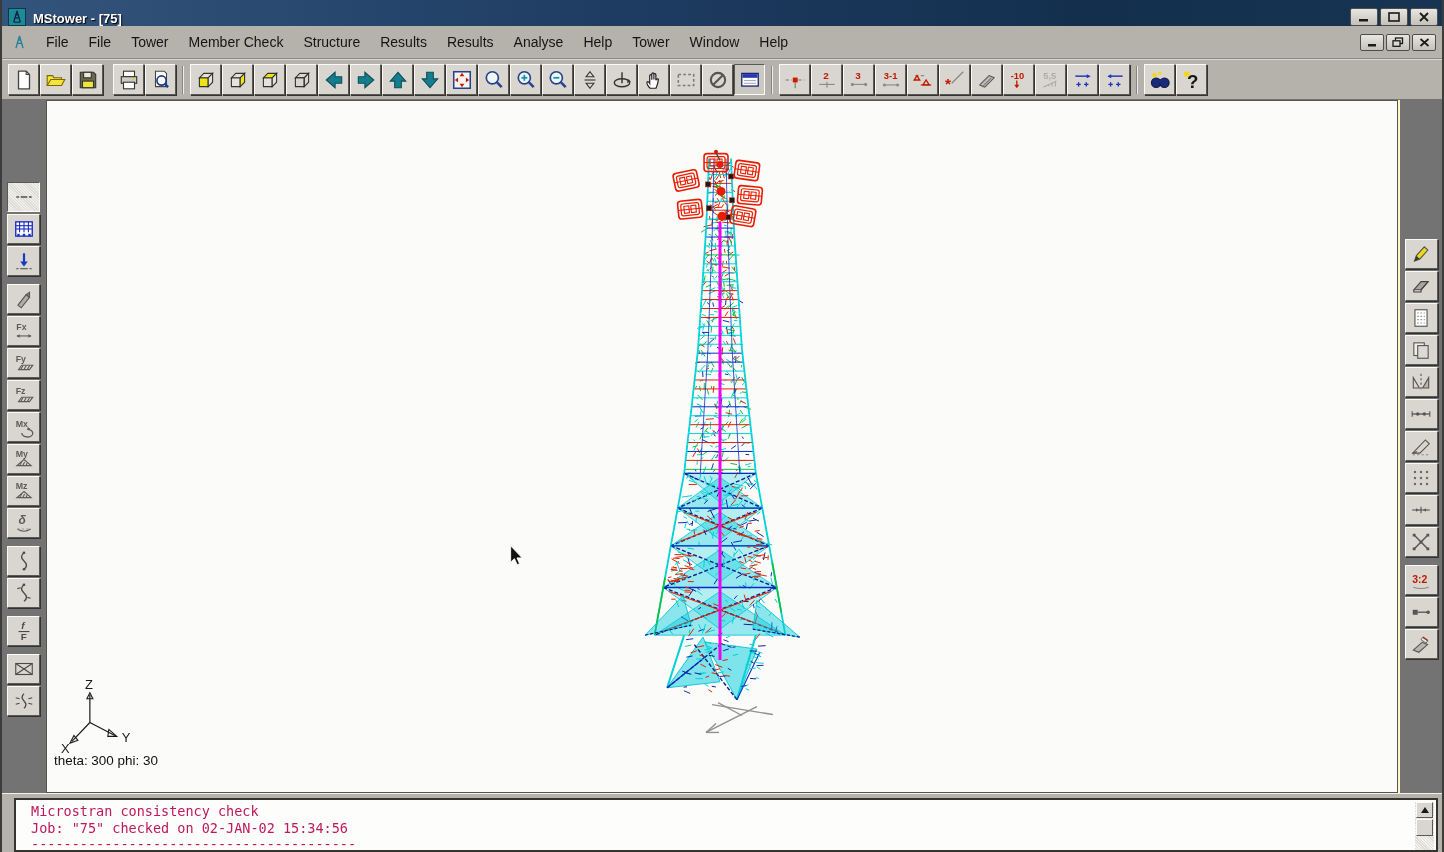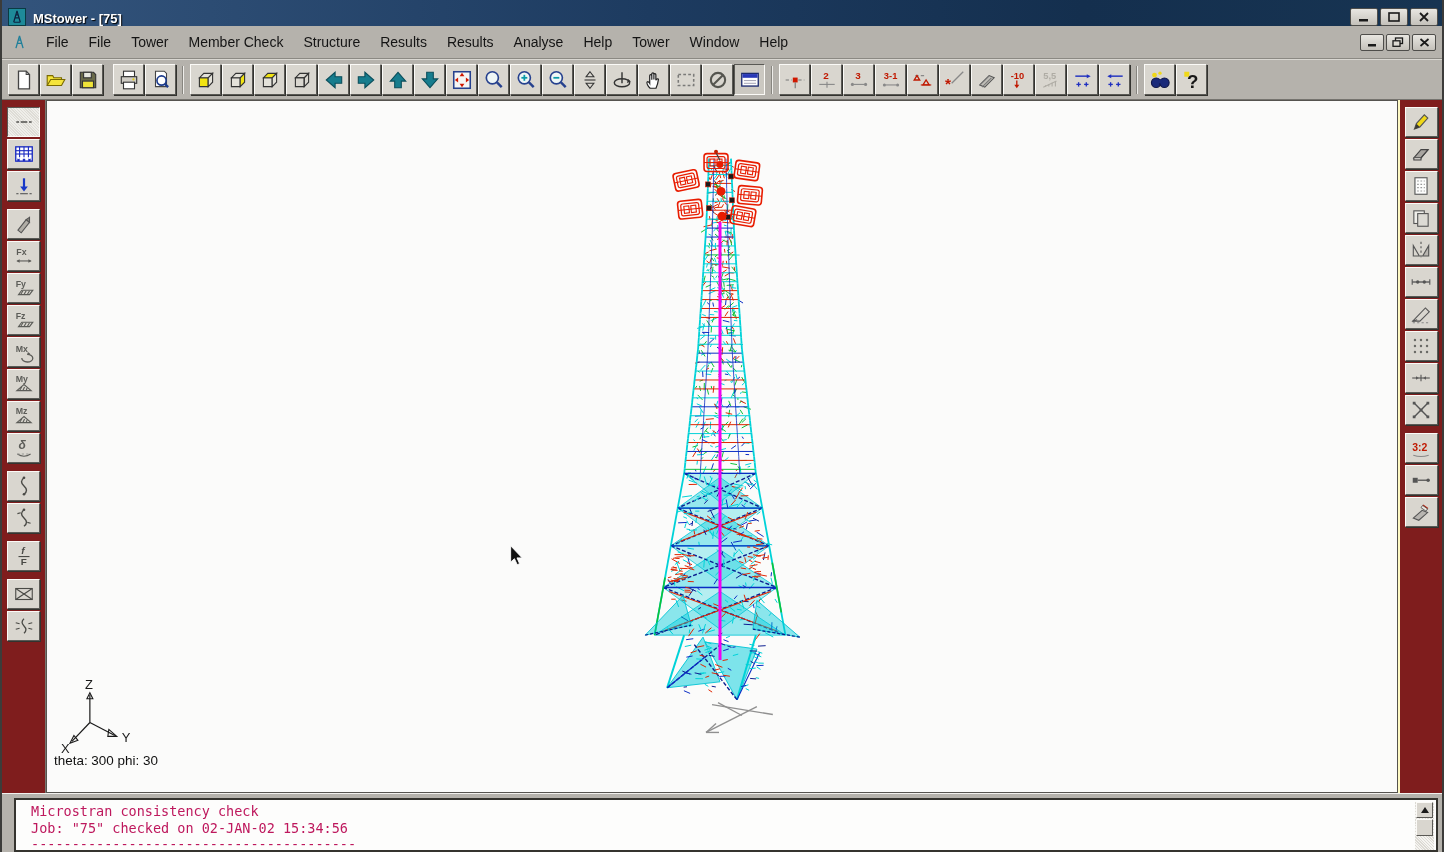--- a/index.html
+++ b/index.html
@@ -27,21 +27,21 @@
   .toolbar { height:41px; flex:0 0 41px; background:#b5b2ac; display:flex; align-items:center; padding:0 6px; border-top:1px solid #d9d7d2; border-bottom:1px solid #76746f; }
   .tbtn { width:31px; height:31px; margin-right:1px; background:#d9d6cf; border:1px solid; border-color:#fbfaf7 #5a5955 #5a5955 #fbfaf7; box-shadow:1px 1px 0 #33332f; display:flex; align-items:center; justify-content:center; }
   .tbtn svg { width:22px; height:22px; }
   .tbtn.pressed { border-color:#5a5955 #fbfaf7 #fbfaf7 #5a5955; background:#cbc8c1; box-shadow:none; }
   .tbtn.disabled svg { opacity:.55; }
   .tsep { width:2px; height:28px; margin:0 6px 0 5px; border-left:1px solid #87857f; border-right:1px solid #eeedea; }
   .tgap { width:9px; }
 
   
   .workspace { flex:1; display:flex; min-height:0; }
-  .sidebar { width:44px; flex:0 0 44px; background:#7f1d1d; display:flex; flex-direction:column; align-items:center; padding-top:7px; }
+  .sidebar { width:44px; flex:0 0 44px; background:#737373; display:flex; flex-direction:column; align-items:center; padding-top:7px;justify-content:center; }
   .sidebar.left { border-right:1px solid #77756f; }
   .sidebar.right { border-left:2px solid #fef9c3; }
   .sbtn { width:33px; height:30px; margin-bottom:2px; background:#d9d6cf; border:1px solid; border-color:#fbfaf7 #5a5955 #5a5955 #fbfaf7; box-shadow:1px 1px 0 #33332f; display:flex; align-items:center; justify-content:center; flex:0 0 30px; }
   .sbtn svg { width:22px; height:22px; }
   .sbtn.pressed { border-color:#5a5955 #fbfaf7 #fbfaf7 #5a5955; background:#e4e2dc; background-image:repeating-linear-gradient(45deg,#efeeea 0 1px,#dedcd6 1px 2px); box-shadow:none; }
   .sgap { height:6px; flex:0 0 6px; }
 
   .canvas { flex:1; position:relative; background:#fbfbfa; border:1px solid #55534f; overflow:hidden; }
   .canvas svg.scene { position:absolute; inset:0; width:100%; height:100%; }
 

